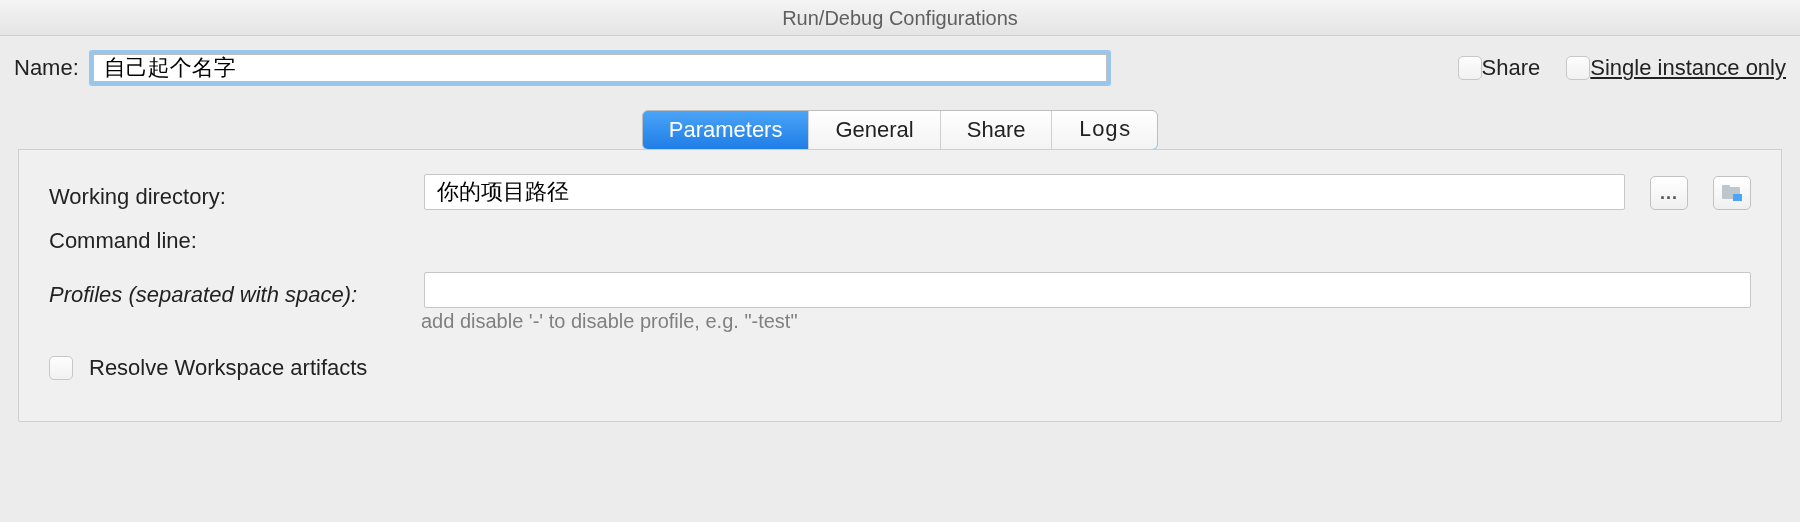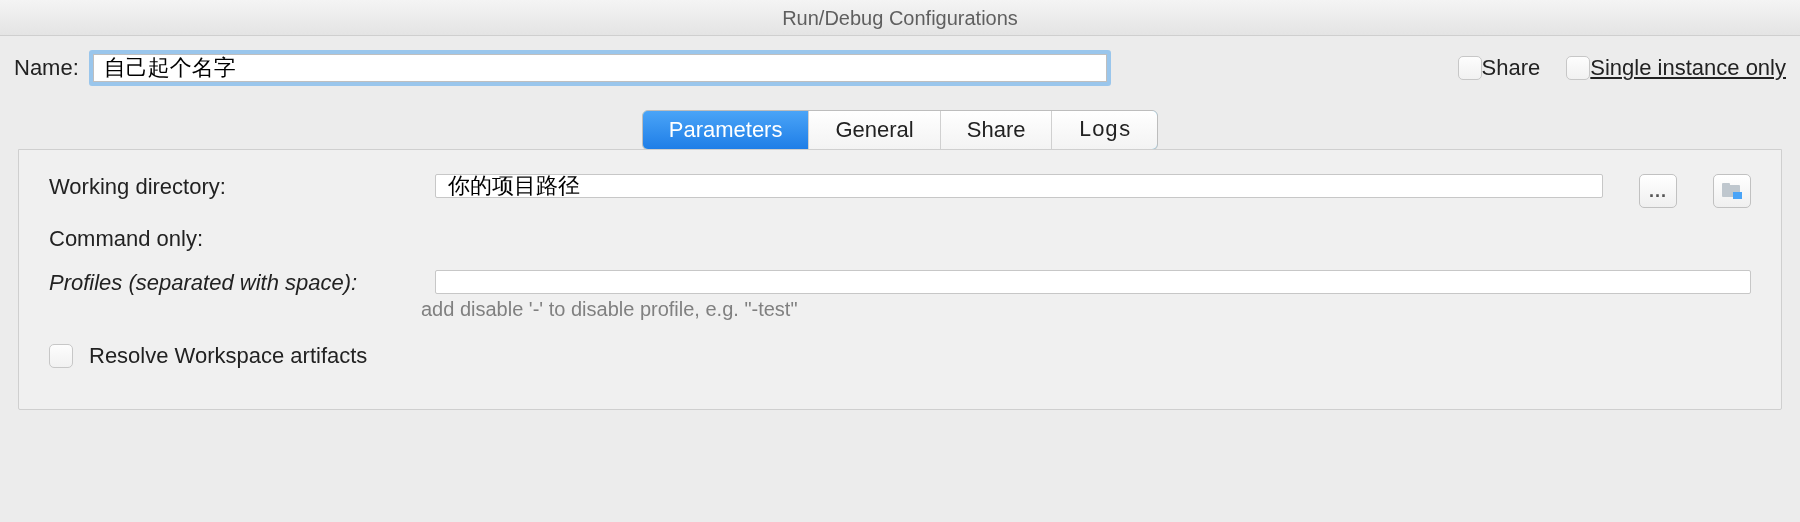--- a/index.html
+++ b/index.html
@@ -91,30 +91,30 @@
     border: 1px solid #cfcfcf;
     border-top: 1px solid #cfcfcf;
     border-radius: 0 0 2px 2px;
     background: #f0f0f0;
     padding: 24px 30px 40px 30px;
     position: relative;
     top: -1px;
   }
   .form-row {
     display: flex;
-    align-items: flex-start;
+    align-items: flex-end;
     margin-bottom: 18px;
-    gap: 36px;
+    gap: 25px;
   }
   .form-label {
     flex: 0 0 350px;
   }
   .text-input {
     flex: 1;
-    height: 24px;
+    height: 36px;
     border: 1px solid #c7c7c7;
     border-radius: 2px;
     background: #fff;
     padding: 0 12px;
     font: inherit;
     outline: none;
   }
   .icon-btn {
     width: 38px; height: 34px;
     border: 1px solid #c1c1c1;
@@ -183,21 +183,21 @@
         <svg width="20" height="16" viewBox="0 0 20 16">
           <rect x="0" y="2" width="18" height="12" rx="1" fill="#bfc7ce"></rect>
           <rect x="0" y="0" width="8" height="4" rx="1" fill="#bfc7ce"></rect>
           <rect x="11" y="9" width="9" height="7" fill="#4aa4f7"></rect>
         </svg>
       </span>
     </div>
   </div>
 
   <div class="form-row">
-    <span class="form-label">Command only:</span>
+    <span class="form-label">Command line:</span>
   </div>
 
   <div class="form-row" style="margin-bottom:6px;font-style:italic;">
     <span class="form-label">Profiles (separated with space):</span>
     <input class="text-input" type="text" value="" style="">
   </div>
   <div class="hint">add disable '-' to disable profile, e.g. "-test"</div>
 
   <div class="resolve-row">
     <div class="checkbox"></div>

